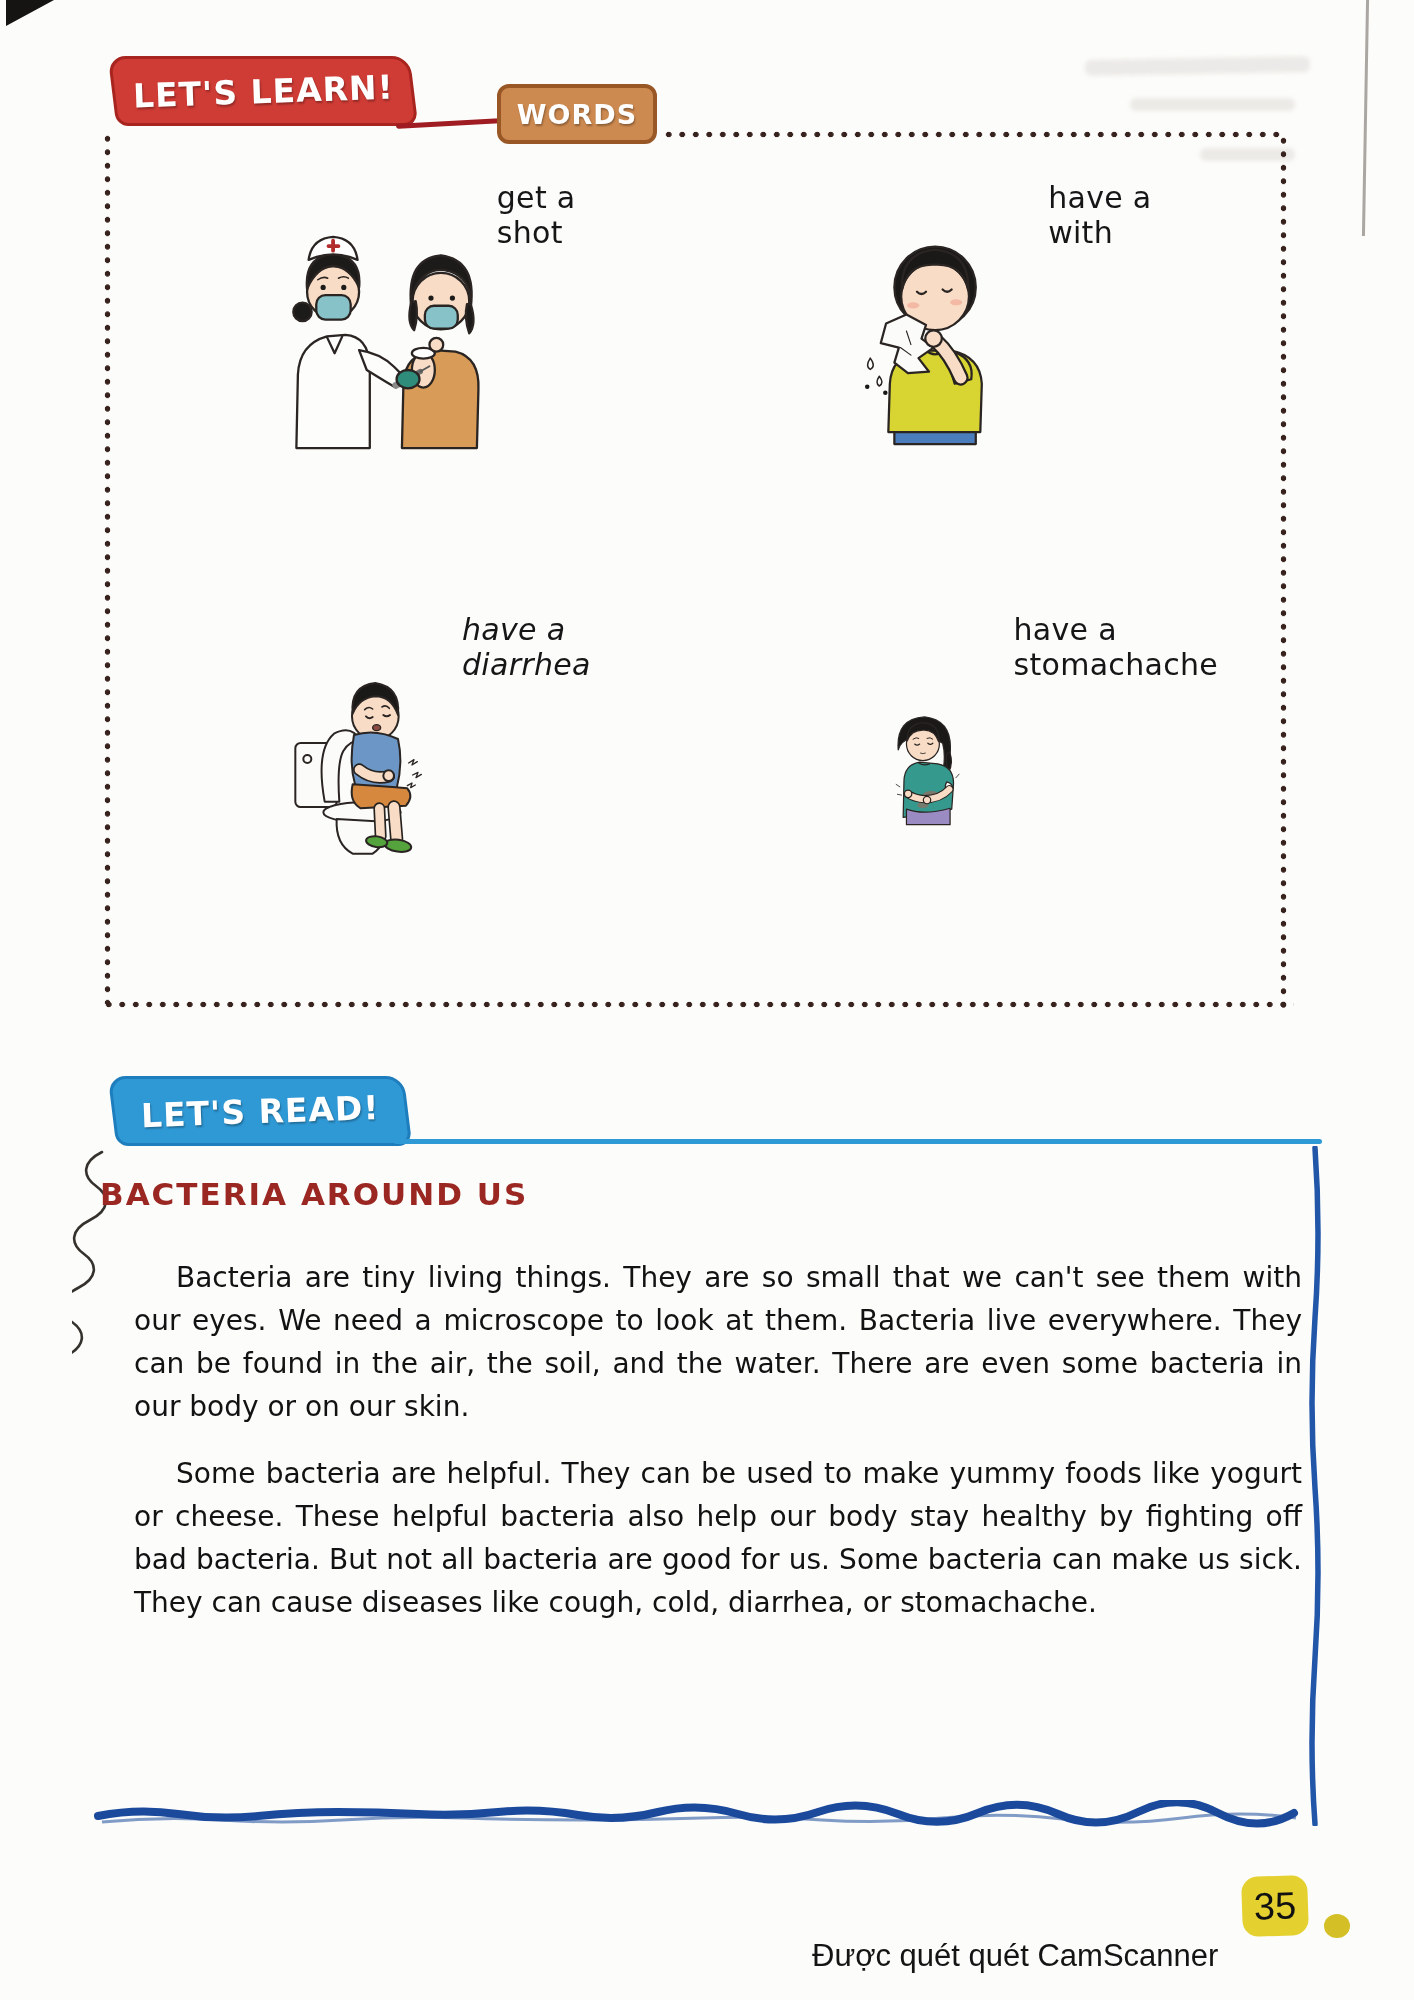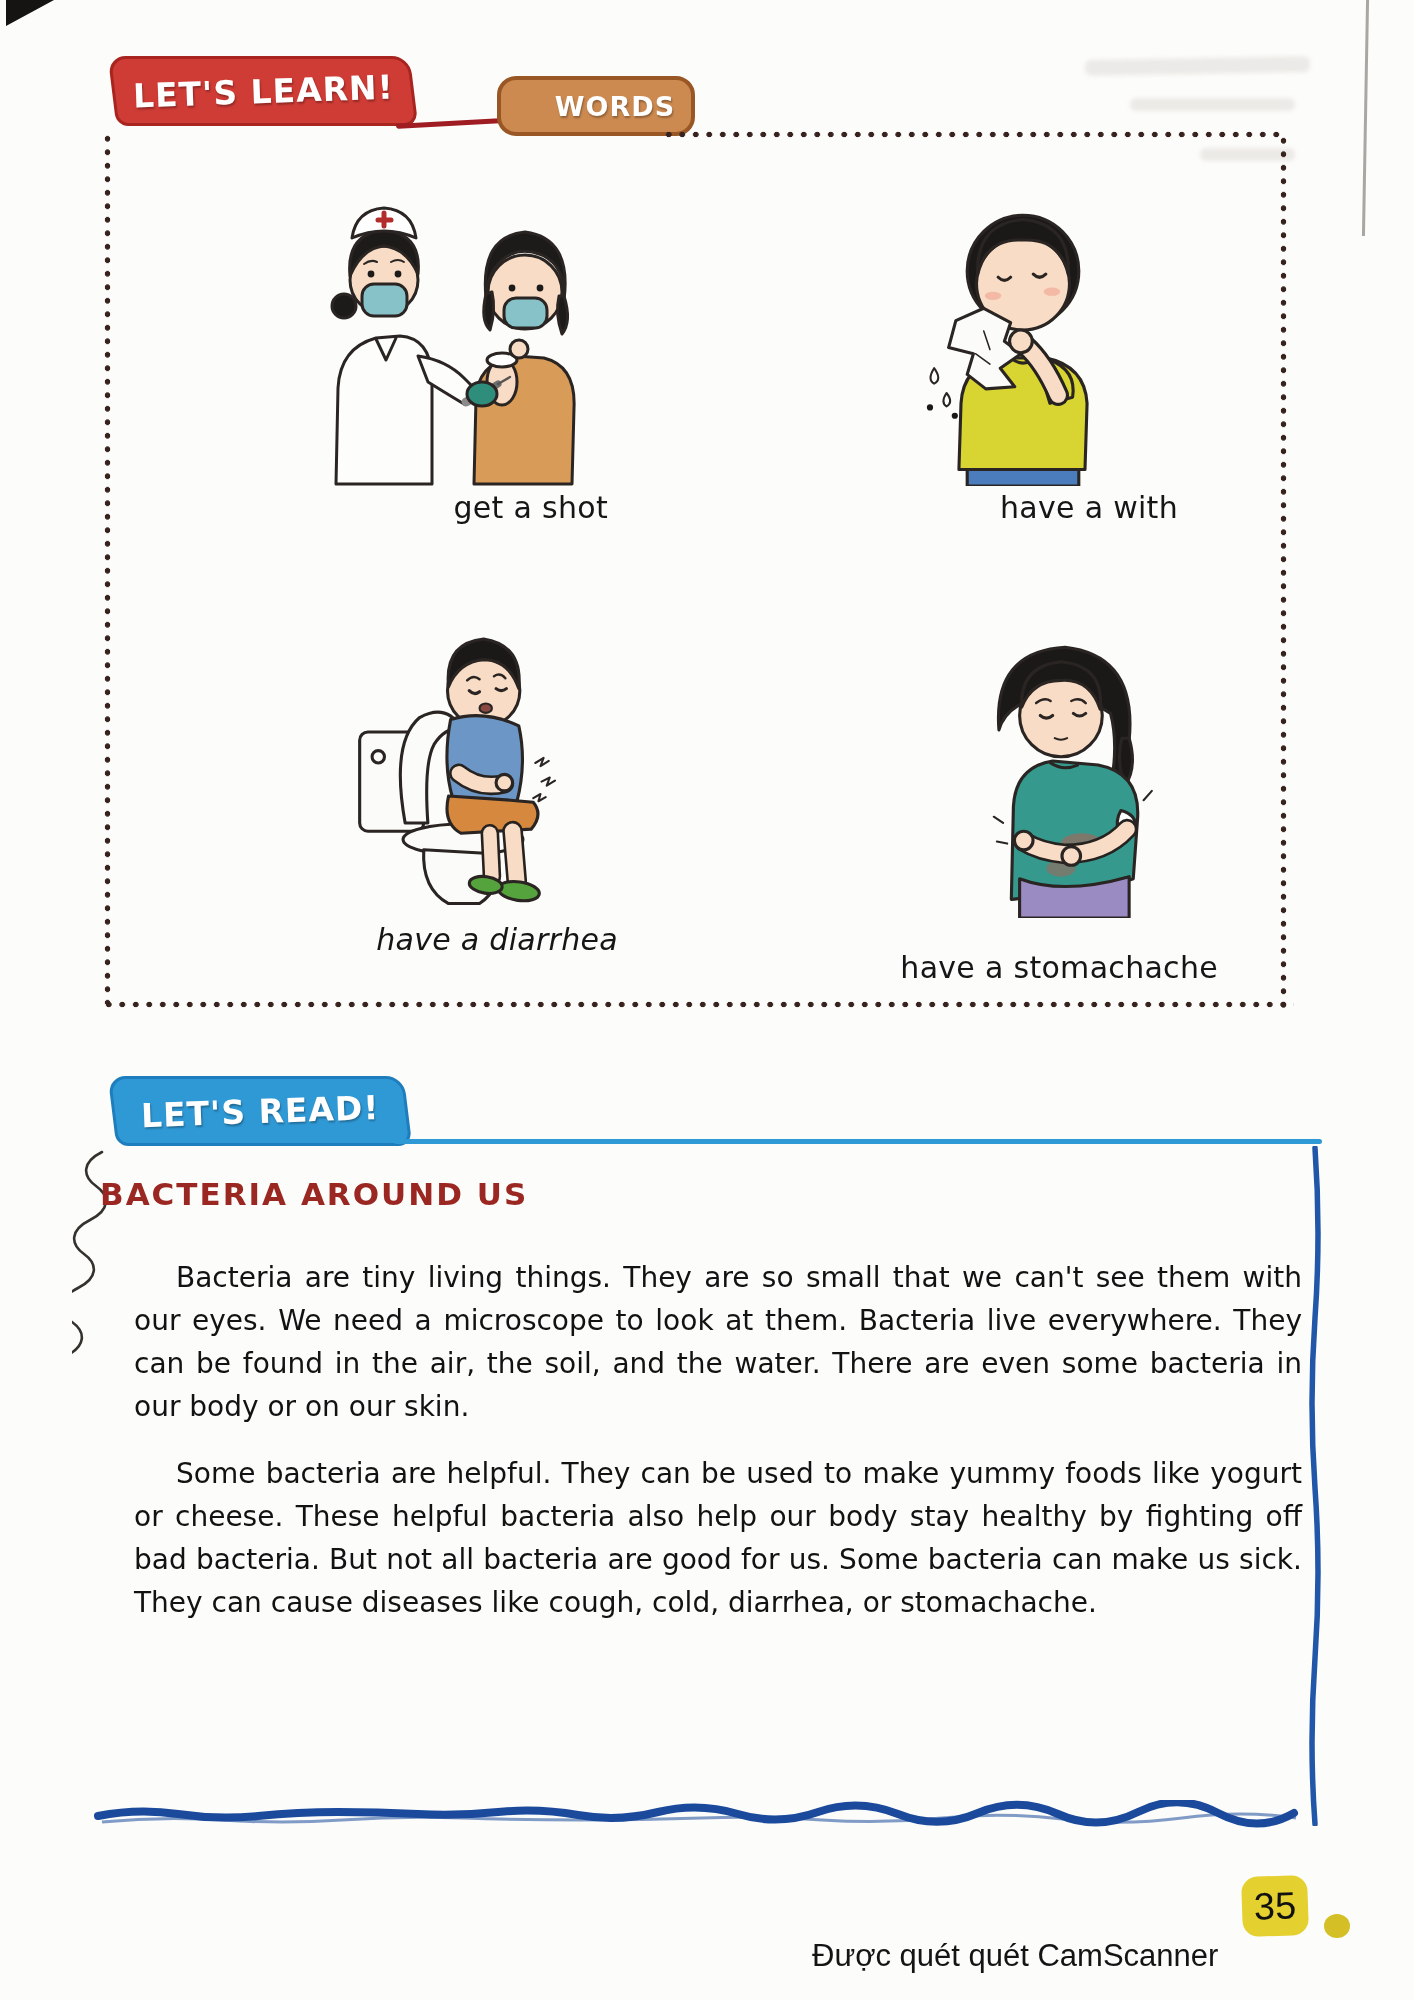--- a/index.html
+++ b/index.html
@@ -15,37 +15,37 @@
   
   .banner{height:64px;display:flex;align-items:center;justify-content:center;
           transform:skewX(7deg);border-radius:18px 18px 14px 12px;}
   .banner .lbl{transform:skewX(-7deg) rotate(-2deg);color:#fff;font-weight:bold;font-size:33px;
                letter-spacing:1px;text-shadow:1px 2px 2px rgba(0,0,0,.3);font-family:"DejaVu Sans",sans-serif;}
   .banner-learn{left:112px;top:56px;width:296px;background:#cf3b35;border:3px solid #a8241f;}
   .banner-read{left:112px;top:1076px;width:290px;background:#2f99d6;border:3px solid #1d7dbd;}
   .line-red{left:396px;top:121px;width:106px;height:5px;background:#9e1c22;transform:rotate(-3deg);border-radius:3px;}
   .line-blue{left:394px;top:1139px;width:928px;height:5px;background:#2f99d6;border-radius:3px;}
 
-  .words-badge{left:497px;top:76px;width:152px;height:52px;background:#cd8a50;border:4px solid #995726;
-               border-radius:19px;display:flex;align-items:center;justify-content:center;padding-left:38px;}
+  .words-badge{left:497px;top:84px;width:152px;height:52px;background:#cd8a50;border:4px solid #995726;
+               border-radius:12px;display:flex;align-items:center;justify-content:center;}
   .words-badge span{color:#fff;font-weight:bold;font-size:27px;letter-spacing:1px;
                     text-shadow:1px 2px 2px rgba(0,0,0,.3);}
 
   
   .dots-h{height:7px;background-image:radial-gradient(circle,#38221e 2.5px,transparent 3.1px);
           background-size:13.5px 7px;background-repeat:repeat-x;}
   .dots-v{width:7px;background-image:radial-gradient(circle,#38221e 2.5px,transparent 3.1px);
           background-size:7px 13.5px;background-repeat:repeat-y;}
   .dot-top{left:662px;top:131px;width:622px;}
   .dot-right{left:1280px;top:134px;height:874px;}
   .dot-bottom{left:102px;top:1001px;width:1192px;}
   .dot-left{left:104px;top:132px;height:872px;}
 
   
-  .vocab{display:flex;flex-direction:column;align-items:flex-end;}
+  .vocab{display:flex;flex-direction:row;align-items:flex-start;}
   .vocab .cap{font-size:30px;color:#161616;margin-top:4px;letter-spacing:.3px;}
   #v1{left:252px;top:176px;width:356px;}
   #v2{left:822px;top:176px;width:356px;}
   #v3{left:262px;top:608px;width:356px;font-style:italic;}
   #v4{left:862px;top:608px;width:356px;gap:28px;}
 
   
   .read-right{left:1304px;top:1146px;}
   .read-bottom{left:92px;top:1800px;}
   .read-left{left:72px;top:1148px;}

